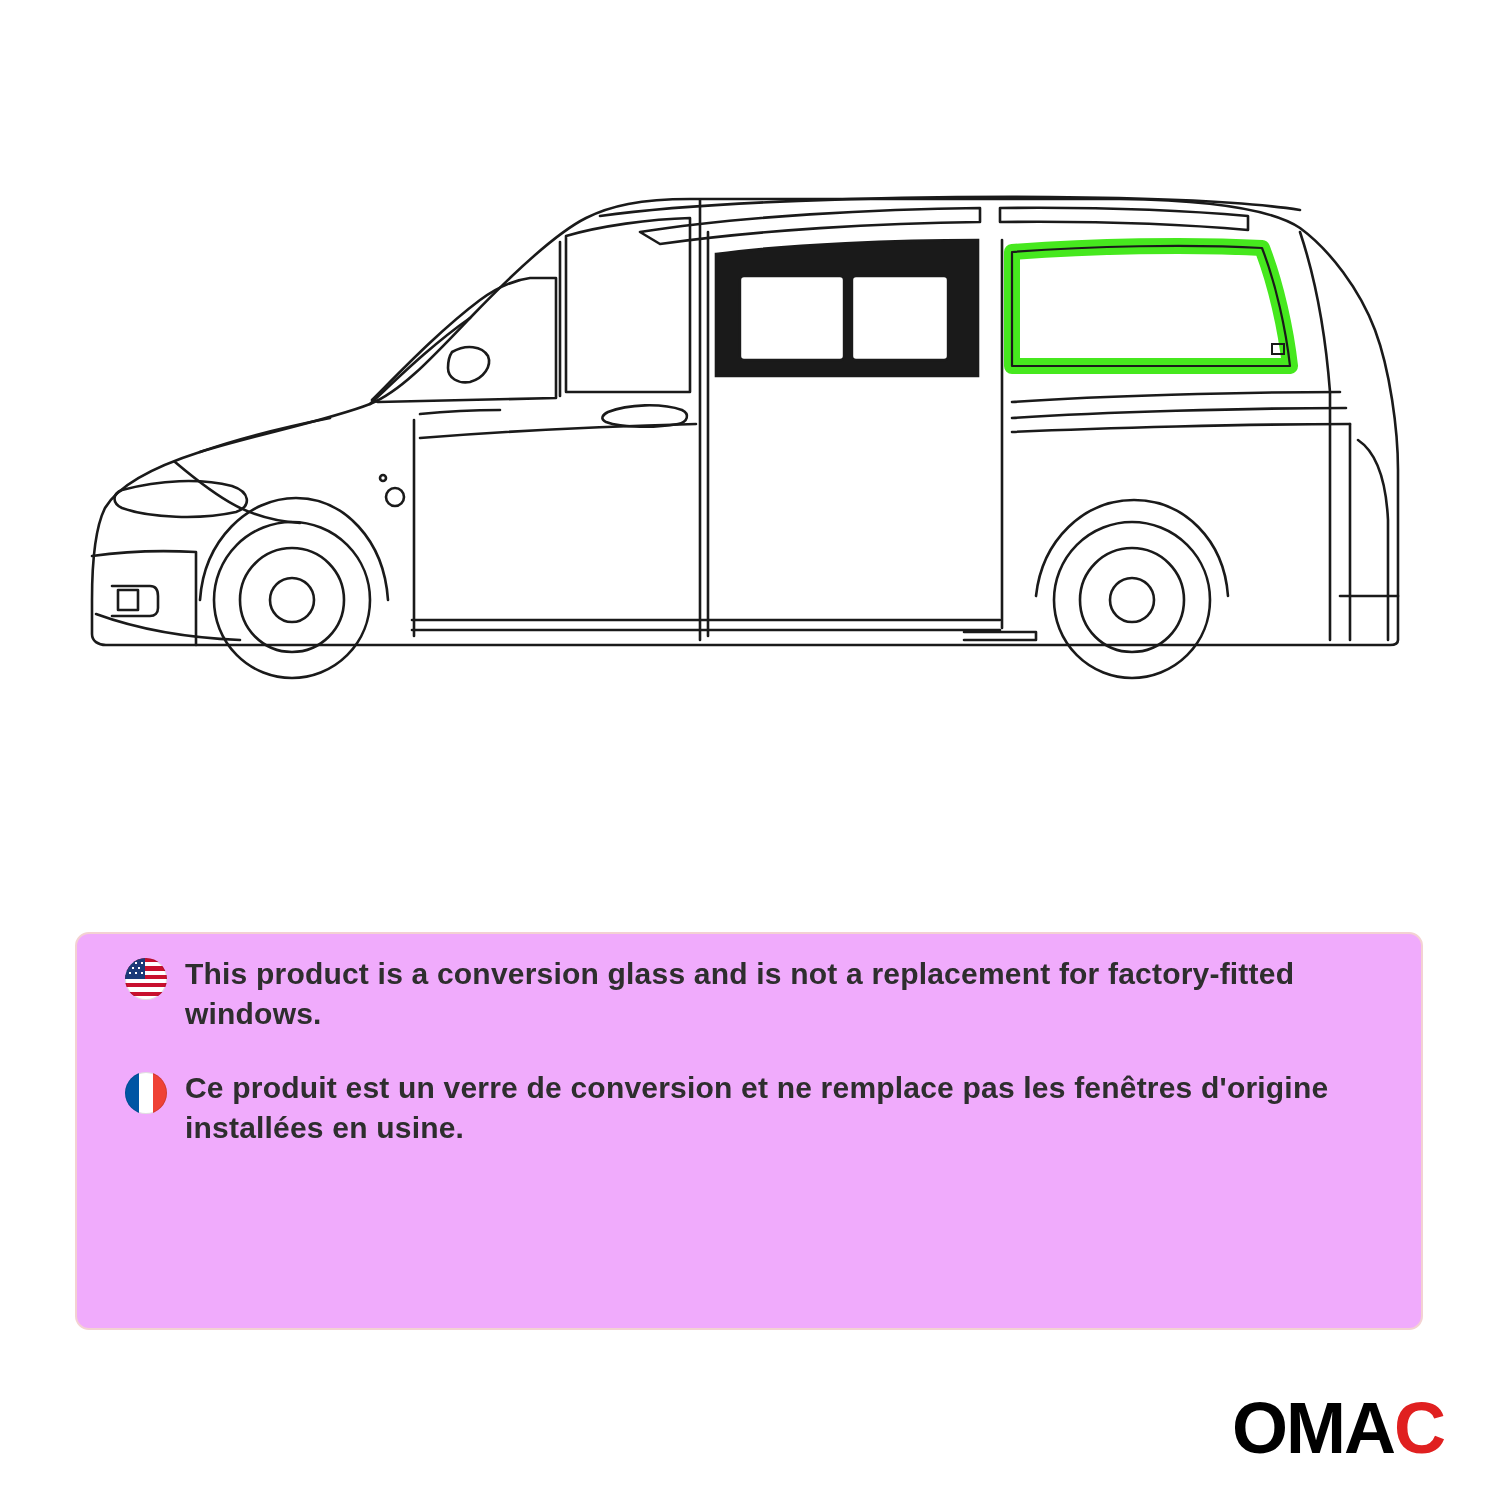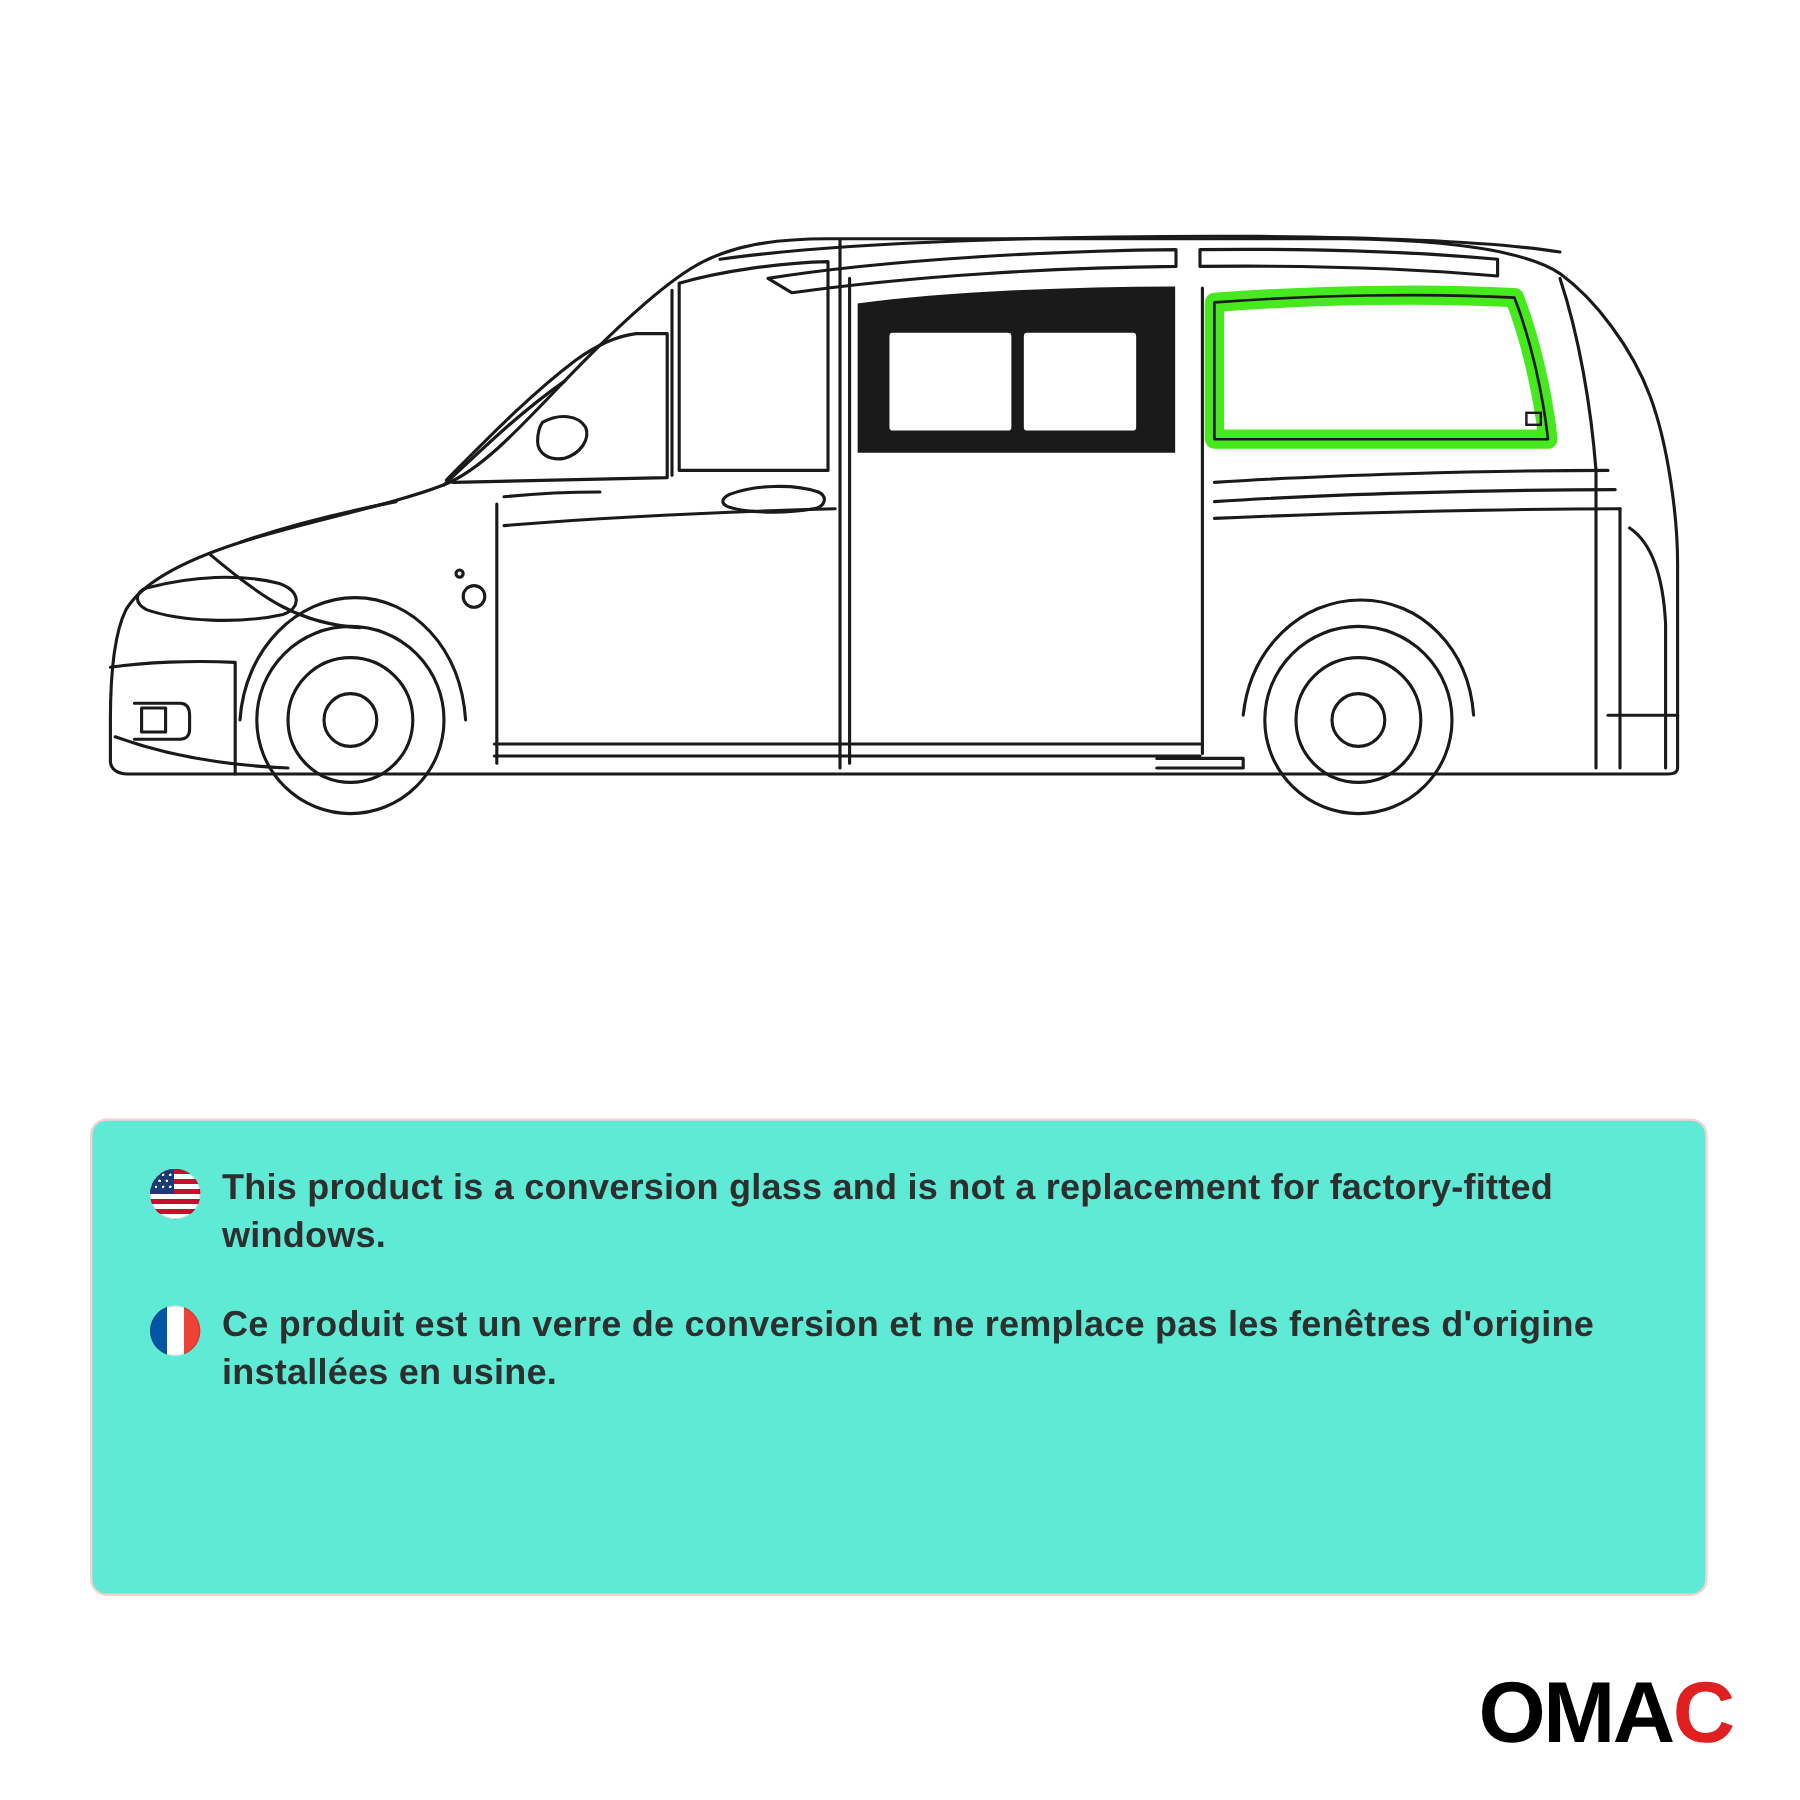--- a/index.html
+++ b/index.html
@@ -25,22 +25,22 @@
 
   #notice-panel {
     position: absolute;
     left: 75px;
     top: 932px;
     width: 1348px;
     height: 398px;
     box-sizing: border-box;
     border: 2px solid #f3d2d2;
     border-radius: 14px;
-    background: #5eead4;
-    padding: 36px 40px 20px 48px;
+    background: #f0abfc;
+    padding: 20px 40px 20px 48px;
   }
 
   .notice-row {
     display: flex;
     align-items: flex-start;
     margin-bottom: 34px;
   }
   .notice-row:last-child { margin-bottom: 0; }
 
   .flag {

